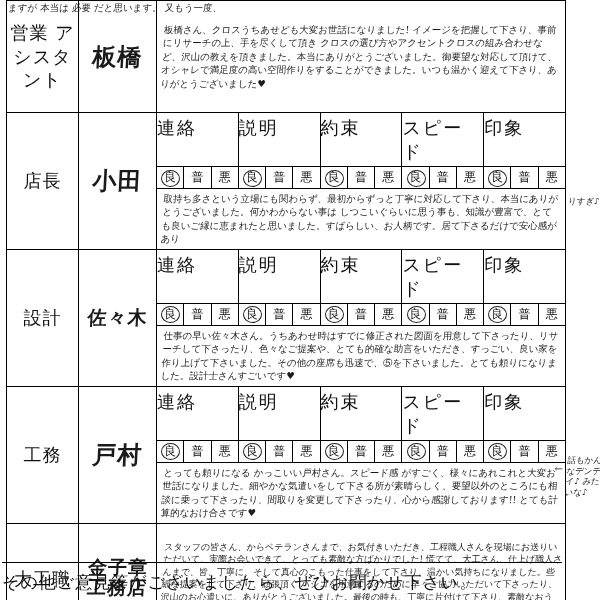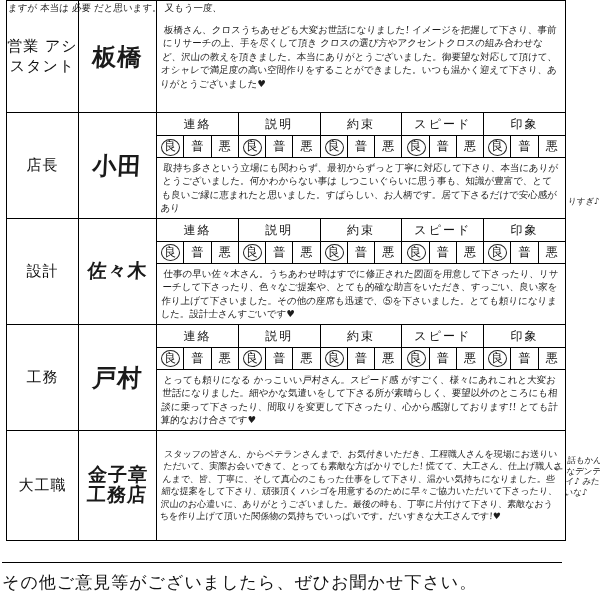--- a/index.html
+++ b/index.html
@@ -24,21 +24,21 @@
     table-layout:fixed;
   }
   table.survey td{
     border:1px solid #000;
     vertical-align:middle;
     padding:0;
   }
   .role-cell{
     width:72px;
     text-align:center;
-    font-size:15px;
+    font-size:18px;
     letter-spacing:1px;
     line-height:1.3;
   }
   .name-cell{
     width:78px;
     text-align:center;
     padding:2px 1px;
   }
   .hand-name{
     font-family:"DejaVu Serif", serif;
@@ -54,22 +54,21 @@
 
   
   .rate-head{
     display:flex;
     width:100%;
     border-bottom:1px solid #000;
     box-sizing:border-box;
   }
   .rate-head > div{
     flex:1 1 0;
-    text-align:center;
-    font-size:12px;
+    font-size:18px;
     padding:3px 0 2px 0;
     border-right:1px solid #000;
     letter-spacing:2px;
   }
   .rate-head > div:last-child{ border-right:none;font-family:Liberation Mono, monospace; }
 
   
   .rate-row{
     display:flex;
     width:100%;

